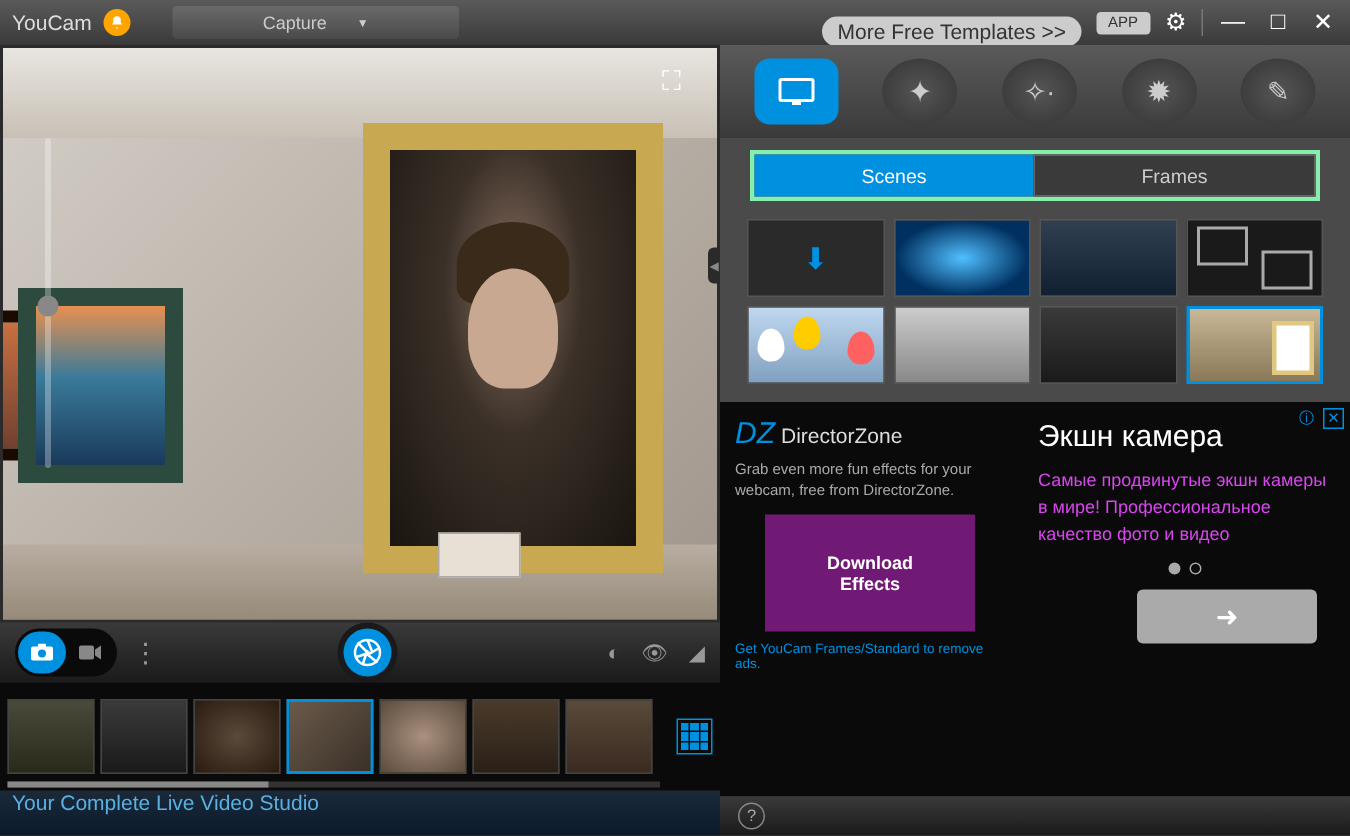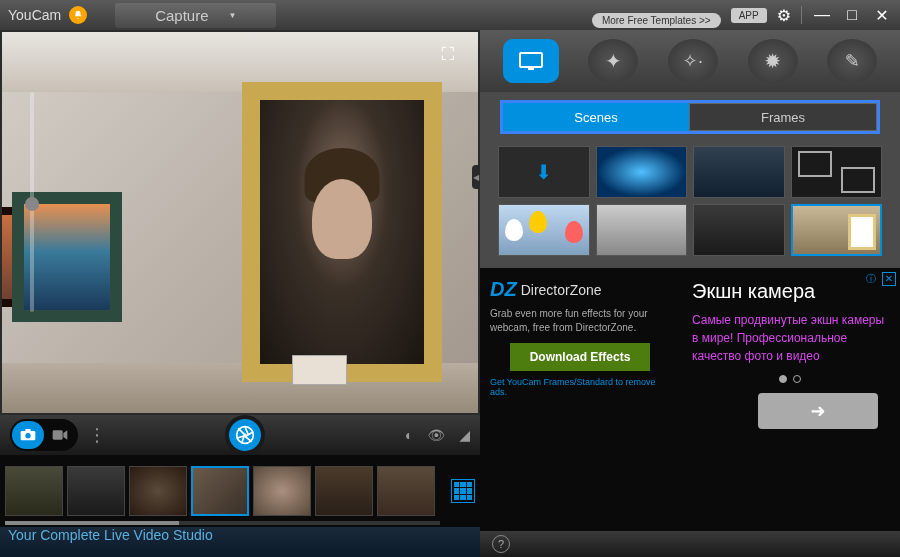--- a/index.html
+++ b/index.html
@@ -5,26 +5,26 @@
 * { margin: 0; padding: 0; box-sizing: border-box; font-family: Arial, sans-serif; }
 body { width: 900px; height: 557px; background: #3a3a3a; overflow: hidden; display: flex; }
 .left-panel { width: 480px; height: 100%; display: flex; flex-direction: column; background: #2b2b2b; }
 .right-panel { flex: 1; height: 100%; display: flex; flex-direction: column; background: #4a4a4a; position: relative; }
 
 
 .title-bar { height: 30px; background: linear-gradient(#5a5a5a, #3a3a3a); display: flex; align-items: center; padding: 0 8px; gap: 8px; }
 .app-title { color: #ddd; font-size: 14px; }
 .notif-badge { width: 18px; height: 18px; background: #ffa500; border-radius: 50%; display: flex; align-items: center; justify-content: center; }
 .notif-badge svg { width: 10px; height: 10px; fill: white; }
-.capture-btn { background: linear-gradient(#6a6a6a, #4a4a4a); color: #ccc; border: none; padding: 4px 40px; border-radius: 3px; font-size: 15px; cursor: pointer; display: flex; align-items: center; gap: 20px; margin-left: 20px; }
+.capture-btn { background: linear-gradient(#6a6a6a, #4a4a4a); color: #ccc; border: none; padding: 4px 60px; border-radius: 3px; font-size: 12px; cursor: pointer; display: flex; align-items: center; gap: 20px; margin-left: 20px; }
 .capture-btn::after { content: '▼'; font-size: 8px; }
 
 
 .right-title-bar { height: 30px; background: linear-gradient(#5a5a5a, #3a3a3a); display: flex; align-items: center; justify-content: flex-end; padding: 0 8px; gap: 10px; }
-.more-templates { background: #ccc; color: #333; border: none; padding: 2px 10px; border-radius: 10px; font-size: 10px; cursor: pointer; margin-top: 11px; }
+.more-templates { background: #ccc; color: #333; border: none; padding: 2px 10px; border-radius: 10px; font-size: 14px; cursor: pointer; margin-top: 11px; }
 .app-badge { background: #ccc; color: #333; border: none; padding: 2px 8px; border-radius: 3px; font-size: 10px; cursor: pointer; }
 .win-btn { color: white; font-size: 16px; cursor: pointer; width: 20px; text-align: center; }
 .gear-icon { color: white; cursor: pointer; }
 .divider-v { width: 1px; height: 18px; background: #777; }
 
 
 .preview-area { flex: 1; background: linear-gradient(135deg, #d4cfc8 0%, #a0958a 100%); position: relative; margin: 2px; overflow: hidden; }
 .gallery-scene { position: absolute; inset: 0; }
 .ceiling { position: absolute; top: 0; left: 0; right: 0; height: 60px; background: linear-gradient(#e8e5e0, #c8c0b5); }
 .floor { position: absolute; bottom: 0; left: 0; right: 0; height: 50px; background: linear-gradient(#b8ada0, #968a7a); }
@@ -71,21 +71,21 @@
 .promo-bar { height: 30px; background: linear-gradient(#1a2a3a, #0a1a2a); padding: 2px 8px; }
 .promo-text { color: #5ab0e0; font-size: 14px; line-height: 12px; }
 
 
 .effect-header { height: 62px; background: linear-gradient(#5a5a5a, #3a3a3a); display: flex; align-items: center; justify-content: space-around; padding: 8px 12px; gap: 8px; }
 .effect-tab { width: 50px; height: 44px; background: radial-gradient(#555, #333); border-radius: 50%; display: flex; align-items: center; justify-content: center; cursor: pointer; color: #ccc; }
 .effect-tab.active { background: #0090e0; border-radius: 10px; width: 56px; }
 
 
 .sub-tabs-wrap { padding: 8px 20px; }
-.sub-tabs { display: flex; border: 3px solid #3b82f6; height: 34px; }
+.sub-tabs { display: flex; border: 3px solid #86efac; height: 34px; }
 .sub-tab { flex: 1; display: flex; align-items: center; justify-content: center; font-size: 13px; cursor: pointer; }
 .sub-tab.active { background: #0090e0; color: white; }
 .sub-tab.inactive { background: #3a3a3a; color: #ccc; border: 1px solid #666; }
 
 
 .scene-grid { padding: 4px 18px; display: grid; grid-template-columns: repeat(4, 1fr); gap: 6px; }
 .scene-item { height: 52px; border: 1px solid #555; cursor: pointer; position: relative; overflow: hidden; }
 .scene-item.dl { background: #2a2a2a; display: flex; align-items: center; justify-content: center; }
 .scene-item.selected { border: 2px solid #0090e0; }
 .s1 { background: radial-gradient(ellipse at center, #50c0ff 0%, #003060 70%); }
@@ -98,24 +98,24 @@
 .s5 { background: linear-gradient(#ccc, #888); }
 .s6 { background: linear-gradient(#3a3a3a, #1a1a1a); }
 .s7 { background: linear-gradient(#c8b898, #8a7858); }
 .dl-icon { color: #0090e0; font-size: 20px; }
 .balloon { position: absolute; width: 18px; height: 22px; background: white; border-radius: 50% 50% 50% 50% / 60% 60% 40% 40%; }
 
 
 .ads-row { display: flex; flex: 1; background: #0a0a0a; margin-top: 8px; }
 .ad-left { width: 200px; padding: 10px; color: #aaa; font-size: 10px; }
 .ad-left-title { display: flex; align-items: center; gap: 4px; margin-bottom: 6px; }
-.dz-logo { color: #0090e0; font-size: 20px; font-style: italic; font-weight: bold; }
+.dz-logo { color: #0090e0; font-size: 20px; font-style: italic; font-weight: normal; }
 .dz-text { color: #ddd; font-size: 14px; }
 .ad-desc { line-height: 1.4; margin-bottom: 8px; }
-.ad-btn { display: block; background: #4d7c0f; color: white; text-align: center; padding: 7px; margin: 6px auto; width: 140px; font-size: 12px; font-weight: bold; cursor: pointer; border: none; }
+.ad-btn { display: block; background: #701a75; color: white; text-align: center; padding: 25px; margin: 6px auto; width: 140px; font-size: 12px; font-weight: bold; cursor: pointer; border: none; }
 .ad-link { color: #0090e0; font-size: 9px; cursor: pointer; }
 .ad-right { flex: 1; padding: 12px; position: relative; }
 .ad-x { position: absolute; top: 4px; right: 4px; width: 14px; height: 14px; border: 1px solid #0090e0; color: #0090e0; font-size: 10px; text-align: center; cursor: pointer; }
 .ad-info { position: absolute; top: 4px; right: 22px; width: 14px; height: 14px; color: #0090e0; font-size: 10px; text-align: center; cursor: pointer; }
 .ad-headline { color: white; font-size: 20px; margin-bottom: 8px; }
 .ad-body { color: #d946ef; font-size: 12px; line-height: 1.5; margin-bottom: 10px; }
 .ad-pager { display: flex; gap: 6px; justify-content: center; margin-bottom: 10px; }
 .ad-dot { width: 8px; height: 8px; border: 1px solid #aaa; border-radius: 50%; }
 .ad-dot.active { background: #aaa; }
 .ad-arrow { width: 120px; height: 36px; background: #aaa; border-radius: 4px; display: flex; align-items: center; justify-content: center; color: white; font-size: 18px; cursor: pointer; margin-left: auto; margin-right: 10px; }

